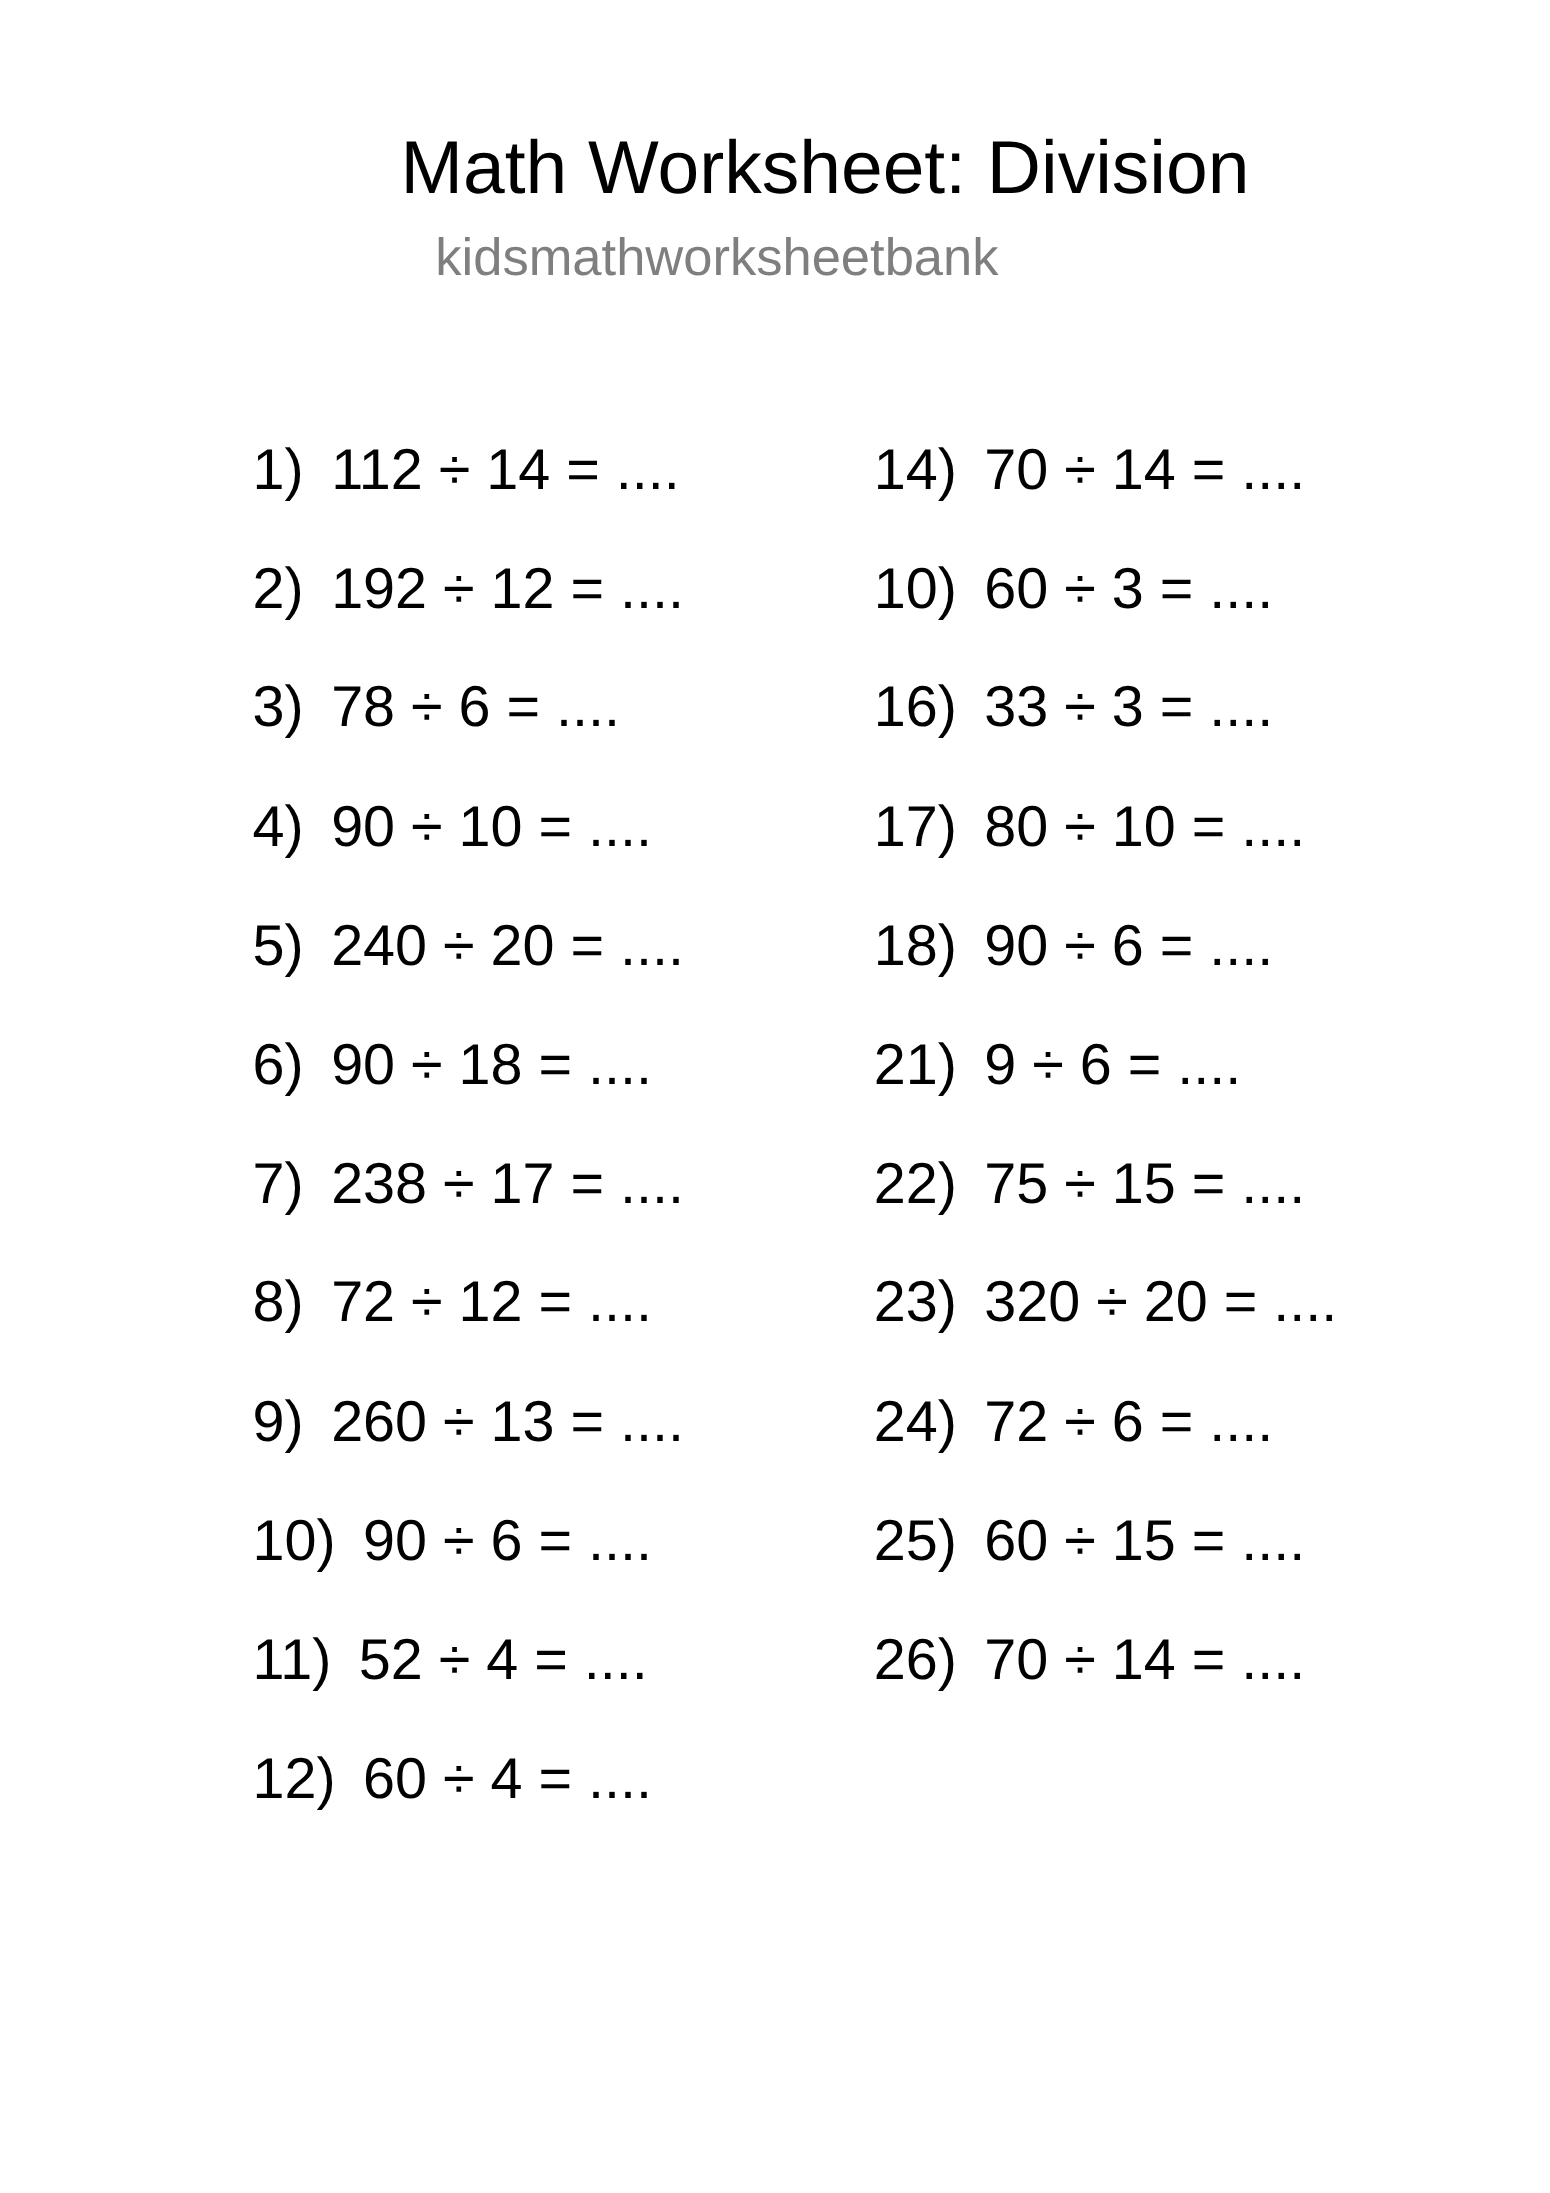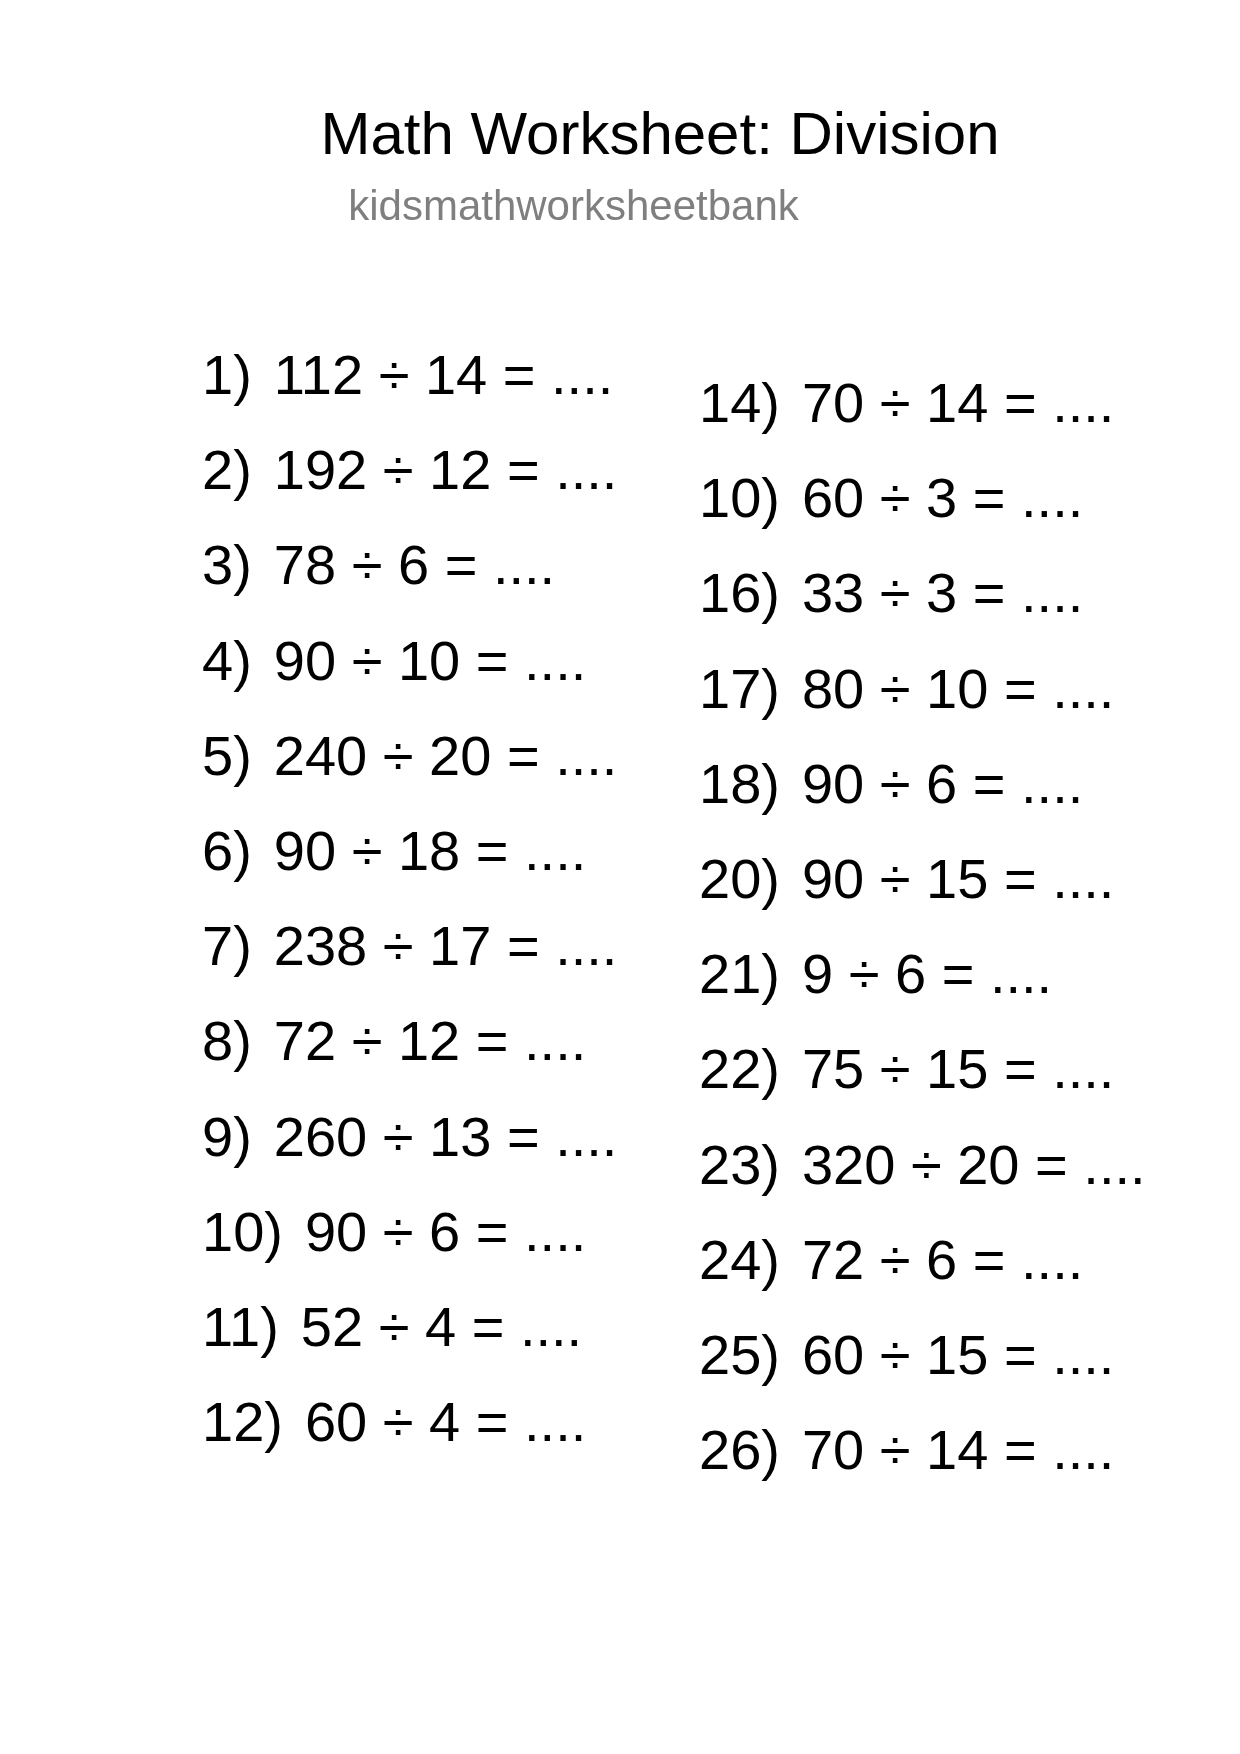--- a/index.html
+++ b/index.html
@@ -39,24 +39,24 @@
       font-size: 42px;
       line-height: 50px;
       color: #7f7f7f;
       white-space: nowrap;
     }
     .column {
       position: absolute;
       top: 346px;
     }
     .column.left { left: 202px; }
-    .column.right { left: 699px; margin-top: 28px; }
+    .column.right { left: 699px; }
     .problem {
       height: 95.2px;
-      font-size: 56px;
+      font-size: 46px;
       line-height: 58px;
       white-space: nowrap;
     }
     .num {
       display: inline-block;
       margin-right: 22px;
     }
   </style>
 </head>
 <body>
@@ -78,20 +78,19 @@
   <div class="problem"><span class="num">11)</span><span>52 ÷ 4 = ....</span></div>
   <div class="problem"><span class="num">12)</span><span>60 ÷ 4 = ....</span></div>
 </div>
 
 <div class="column right">
   <div class="problem"><span class="num">14)</span><span>70 ÷ 14 = ....</span></div>
   <div class="problem"><span class="num">10)</span><span>60 ÷ 3 = ....</span></div>
   <div class="problem"><span class="num">16)</span><span>33 ÷ 3 = ....</span></div>
   <div class="problem"><span class="num">17)</span><span>80 ÷ 10 = ....</span></div>
   <div class="problem"><span class="num">18)</span><span>90 ÷ 6 = ....</span></div>
-  <div class="problem"><span class="num">20)</span><span>90 ÷ 15 = ....</span></div>
   <div class="problem"><span class="num">21)</span><span>9 ÷ 6 = ....</span></div>
   <div class="problem"><span class="num">22)</span><span>75 ÷ 15 = ....</span></div>
   <div class="problem"><span class="num">23)</span><span>320 ÷ 20 = ....</span></div>
   <div class="problem"><span class="num">24)</span><span>72 ÷ 6 = ....</span></div>
   <div class="problem"><span class="num">25)</span><span>60 ÷ 15 = ....</span></div>
   <div class="problem"><span class="num">26)</span><span>70 ÷ 14 = ....</span></div>
 </div>
 
 </body></html>

